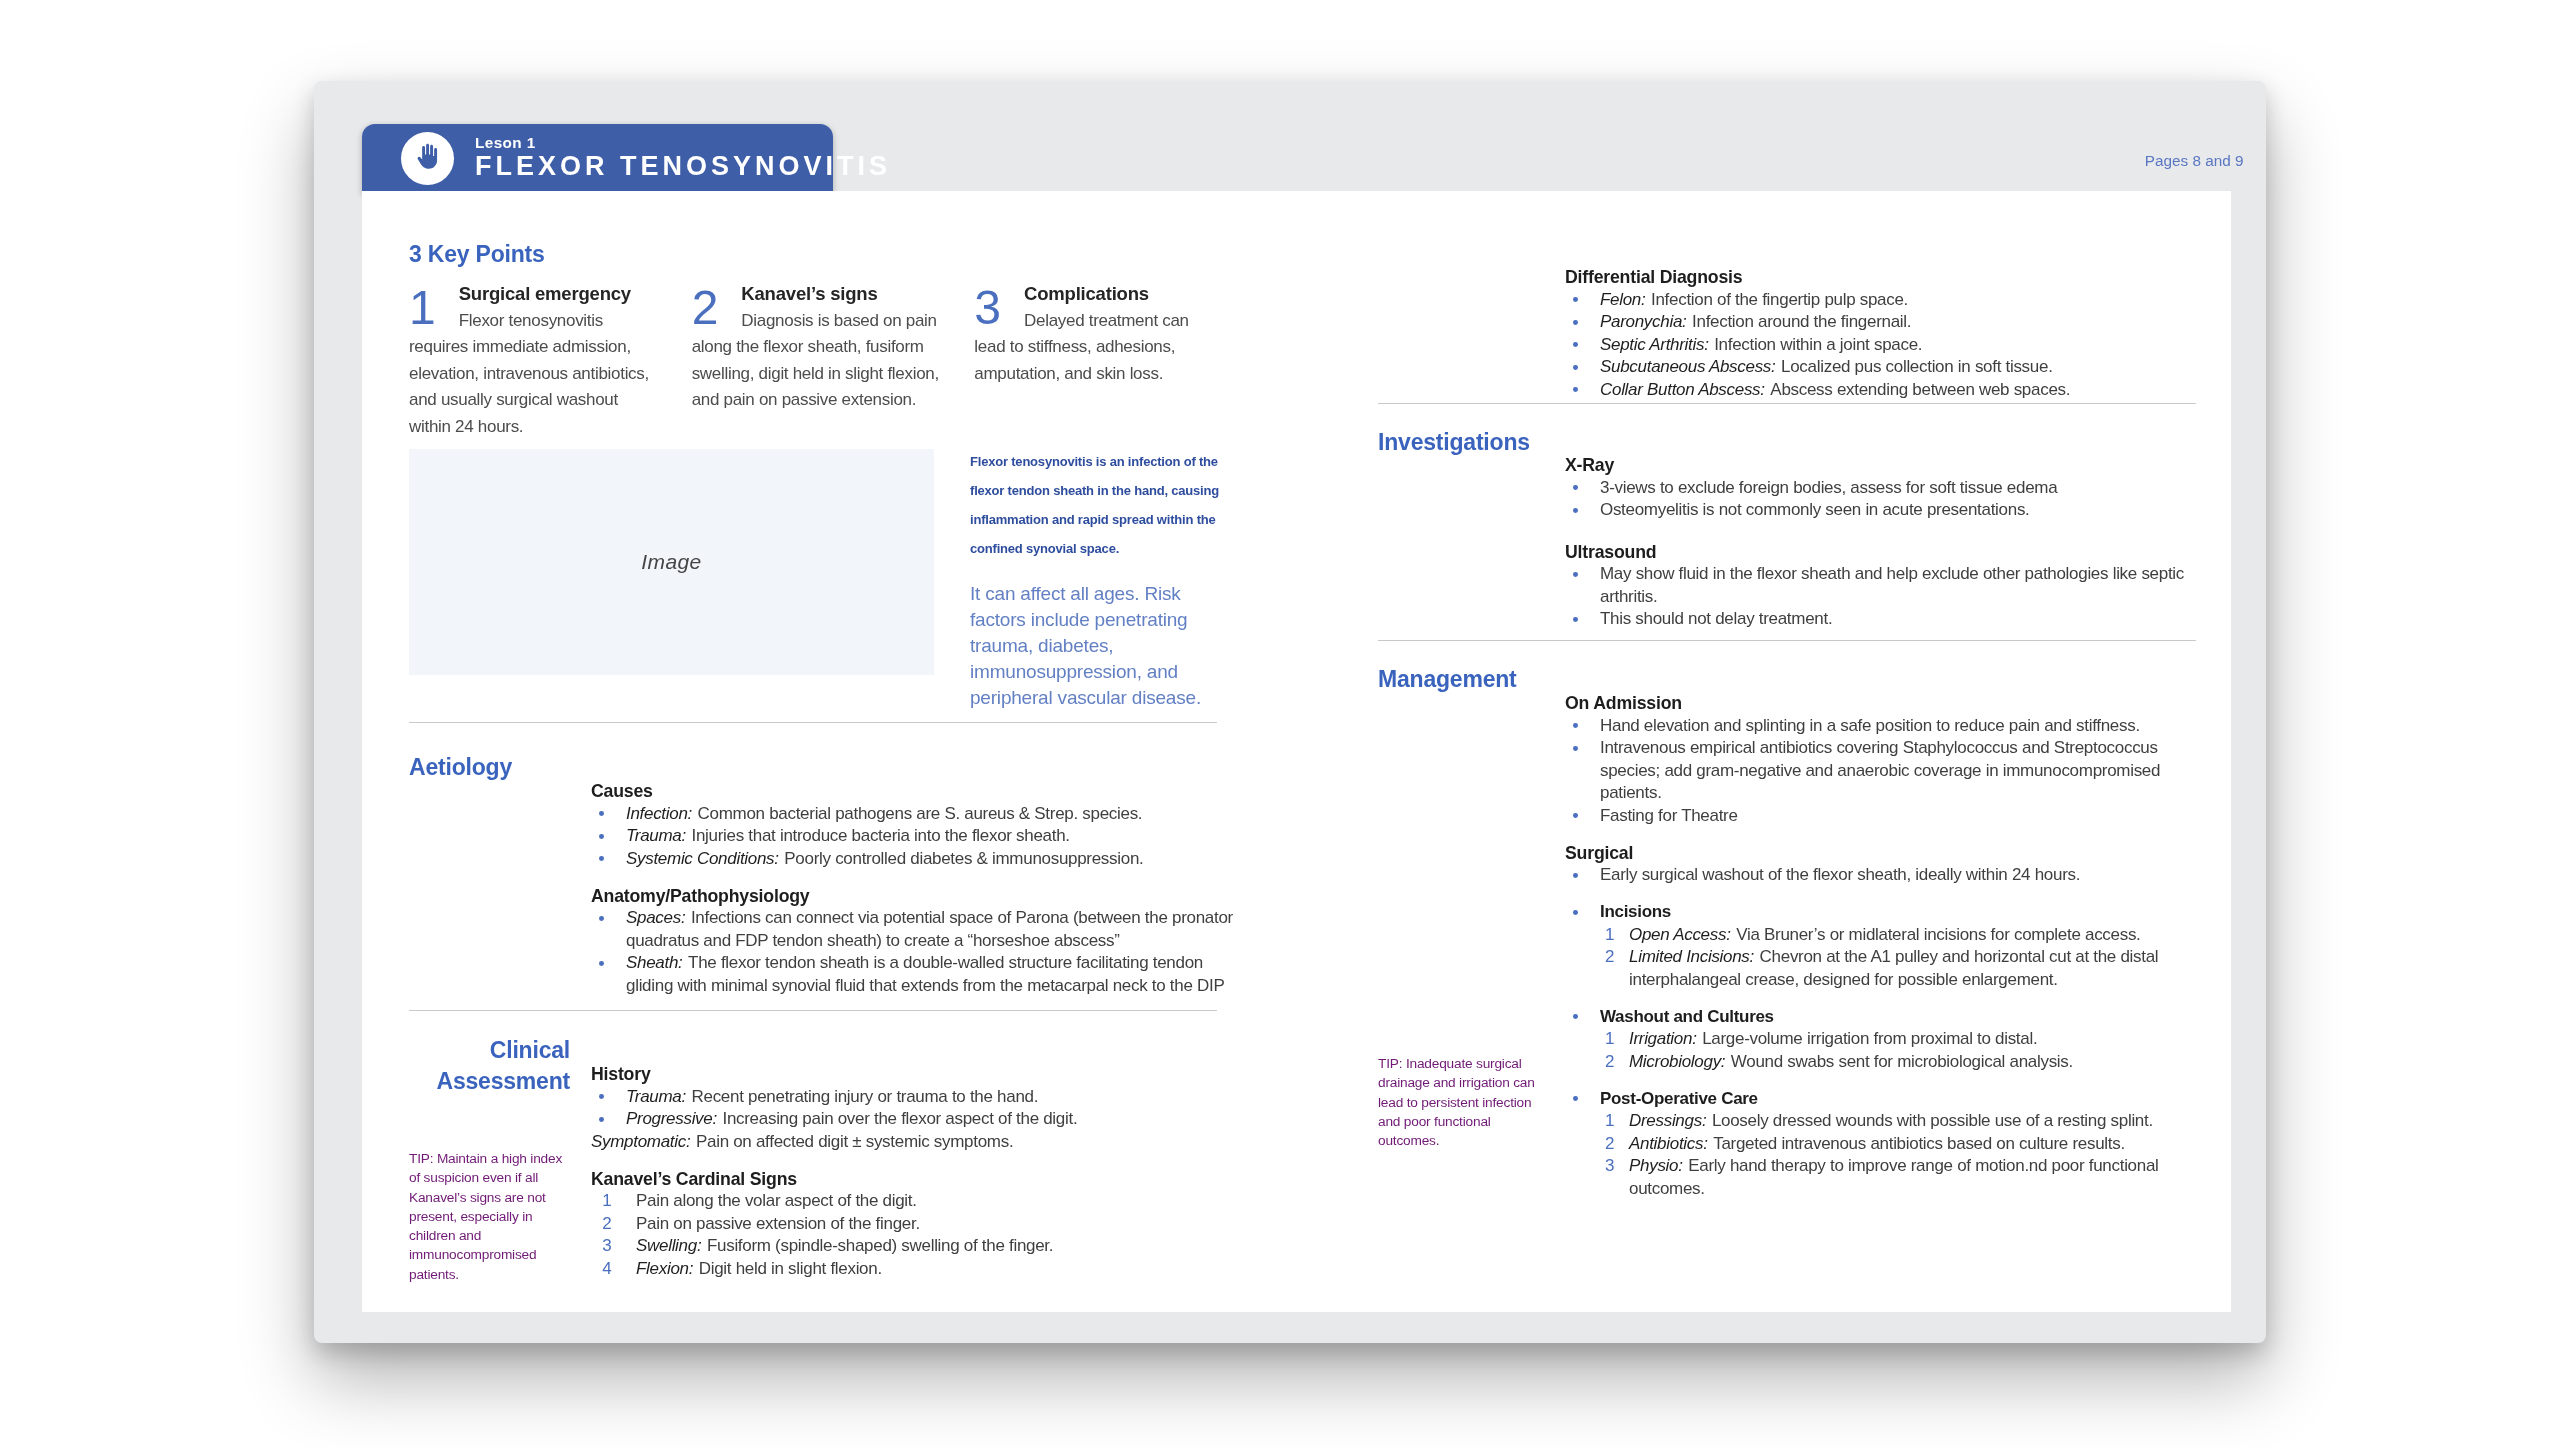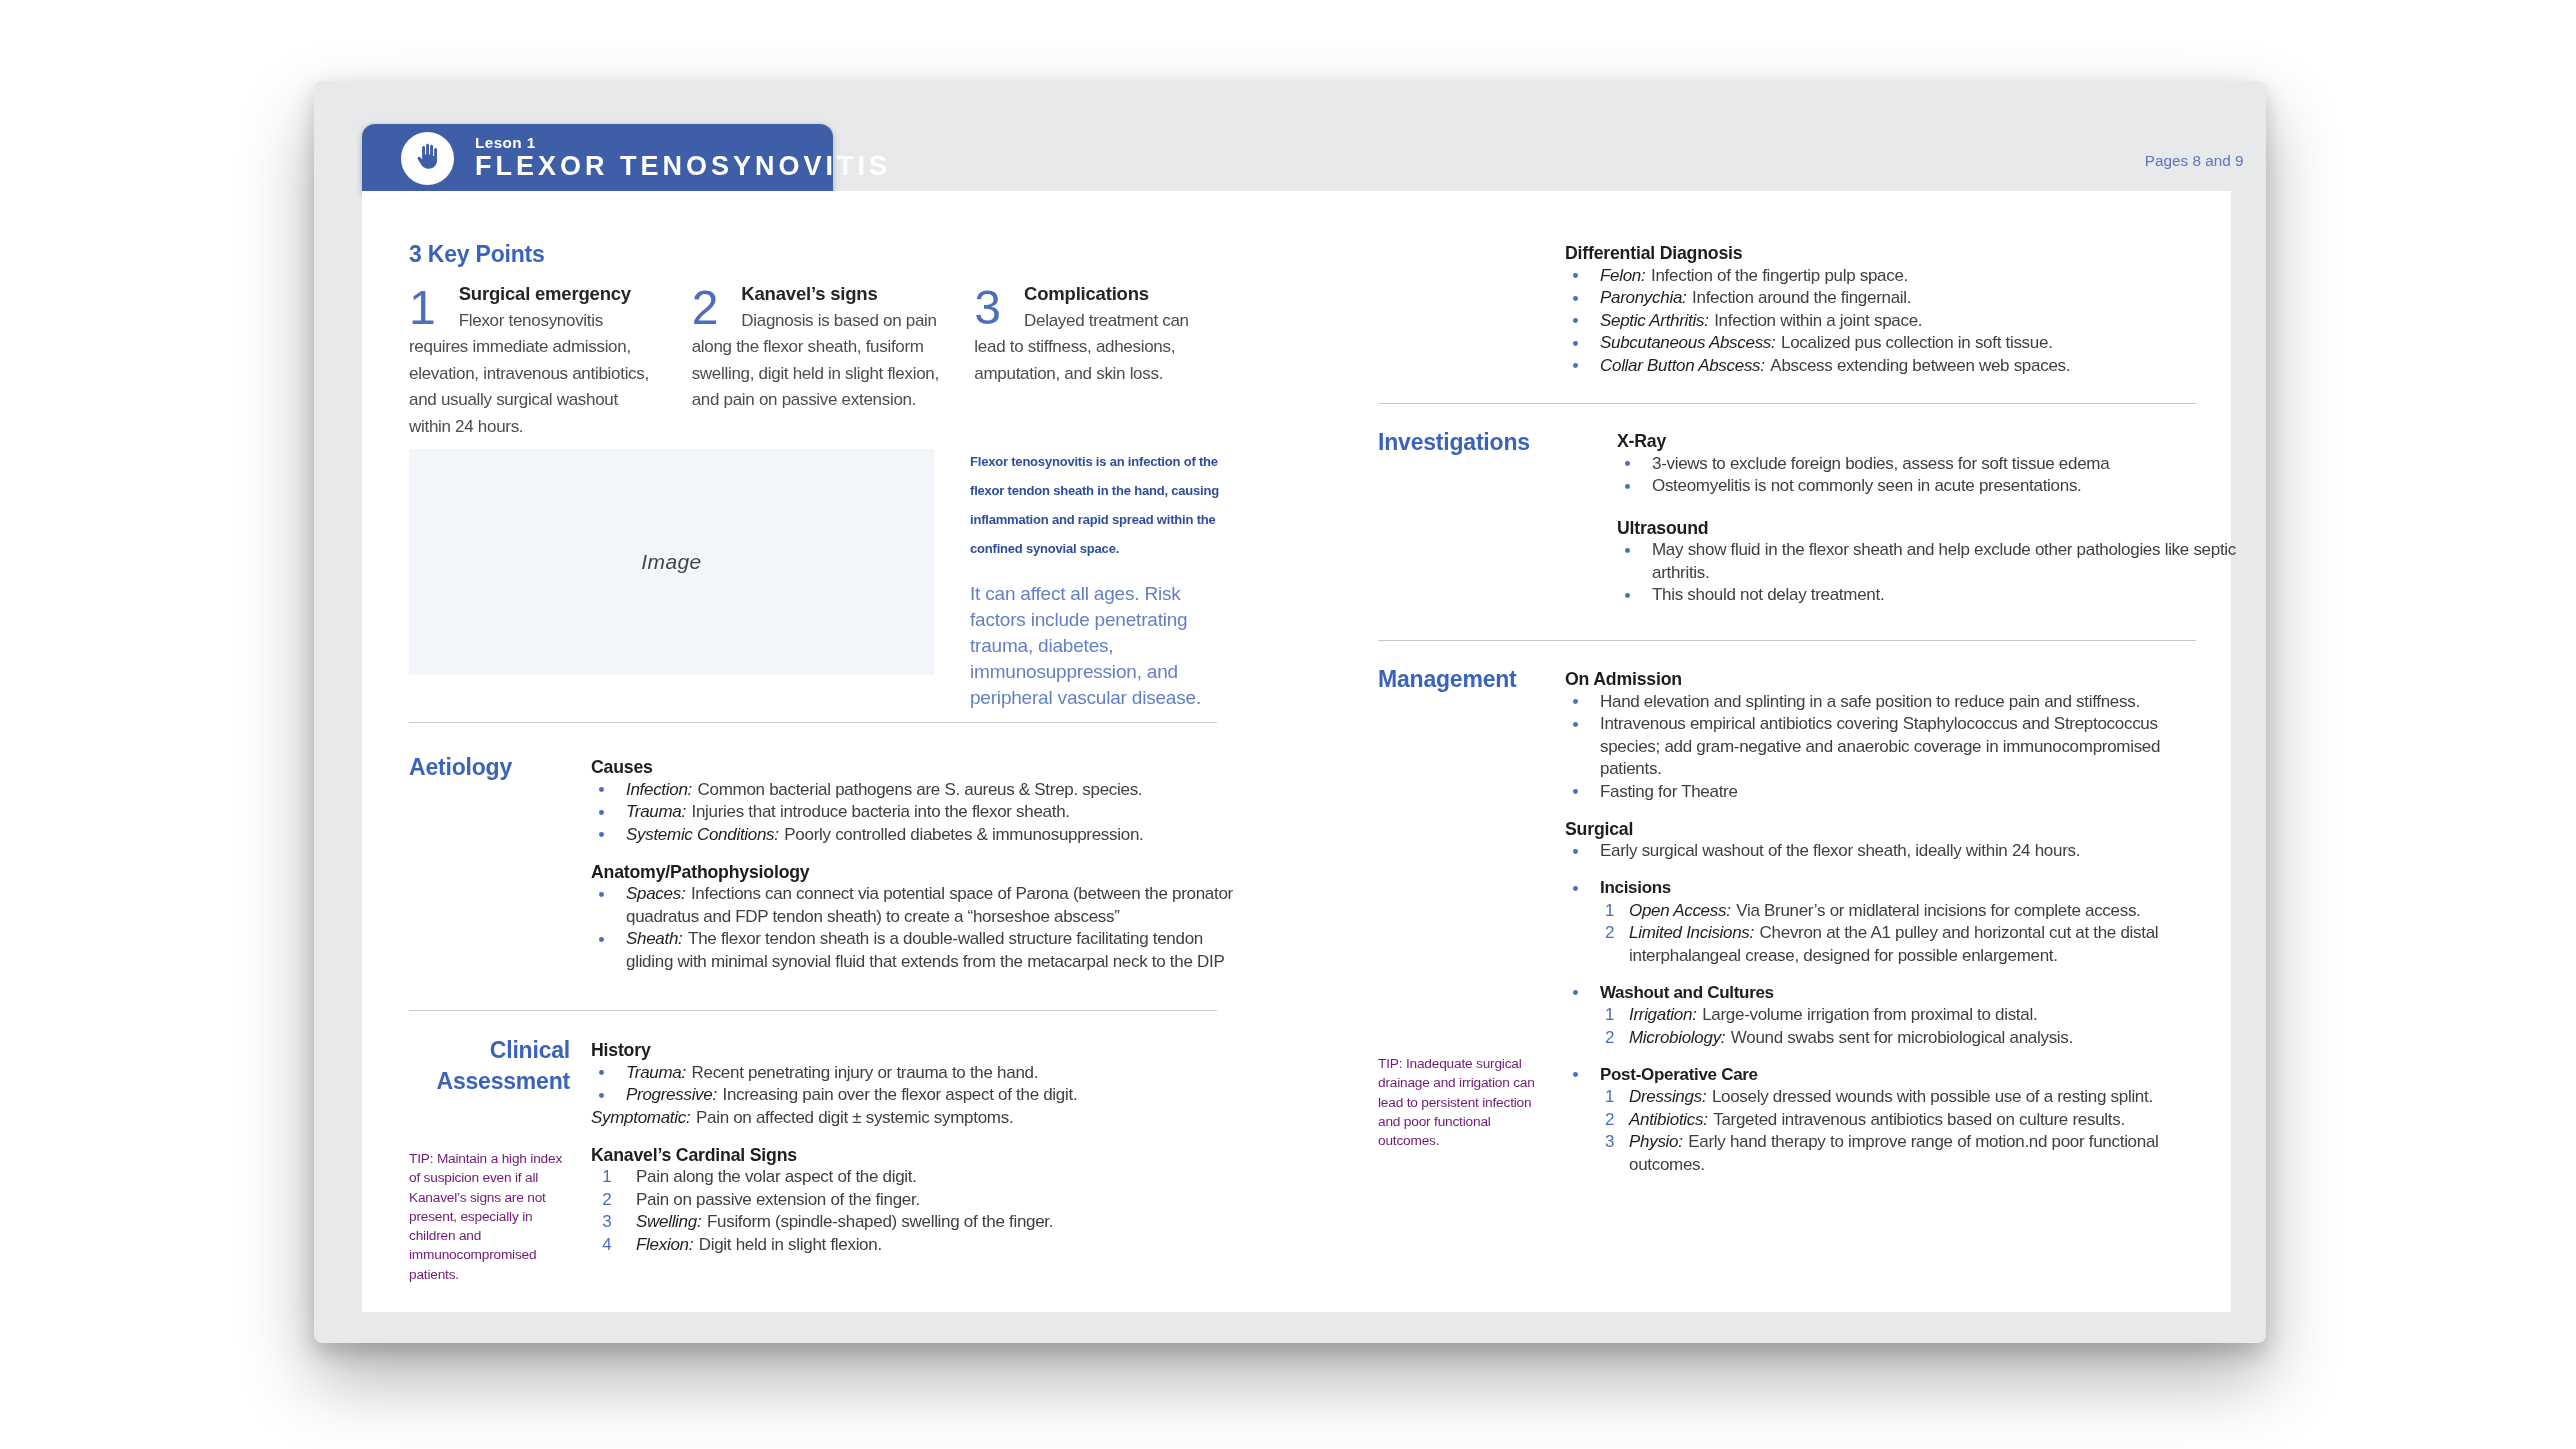--- a/index.html
+++ b/index.html
@@ -21,21 +21,21 @@
   .hand-circle{width:53px;height:53px;border-radius:50%;background:#ffffff;margin-left:39px;
     display:flex;align-items:center;justify-content:center;flex:0 0 auto;}
   .banner-text{margin-left:21px;color:#fff;}
   .banner-lesson{font-size:15.3px;font-weight:700;letter-spacing:0.4px;line-height:17.7px;}
   .banner-title{font-size:27px;font-weight:700;letter-spacing:4px;line-height:31px;white-space:nowrap;}
 
   .pages-label{position:absolute;right:22.5px;top:71px;font-size:15.3px;color:#5b76c3;}
 
   
   .h-blue{font-size:23px;font-weight:700;color:#3a63bd;line-height:31px;letter-spacing:-0.2px;text-align:right;}
-  .subhead{font-size:17.7px;font-weight:700;color:#1d1d1d;line-height:22.5px;letter-spacing:-0.2px;}
+  .subhead{font-size:17.7px;font-weight:700;color:#1d1d1d;line-height:22.5px;letter-spacing:-0.2px;margin-top:24px;}
   .body-txt{font-size:17px;color:#3f3f3f;line-height:22.5px;letter-spacing:-0.3px;}
 
   .li{position:relative;padding-left:35px;font-size:17px;color:#3f3f3f;line-height:22.5px;letter-spacing:-0.3px;}
   .li::before{content:"";position:absolute;left:8px;top:8.9px;width:4.8px;height:4.8px;border-radius:50%;background:#4a6fbe;}
   .li.head{font-weight:700;color:#1d1d1d;}
   .ni{position:relative;padding-left:64px;font-size:17px;color:#3f3f3f;line-height:22.5px;letter-spacing:-0.3px;}
   .ni .num{position:absolute;left:40px;color:#4a6fbe;}
   .kn{position:relative;padding-left:45px;font-size:17px;color:#3f3f3f;line-height:22.5px;letter-spacing:-0.3px;}
   .kn .num{position:absolute;left:11.3px;color:#4a6fbe;}
   .it{font-style:italic;color:#1f1f1f;margin-right:5.6px;}
@@ -68,21 +68,21 @@
   
   .gut-aetiology{position:absolute;left:47px;top:561px;}
   .gut-clinical{position:absolute;left:47px;top:844px;width:161px;}
   .gut-investigations{position:absolute;left:1016px;top:236px;}
   .gut-management{position:absolute;left:1016px;top:473px;}
 
   
   .aet-content{position:absolute;left:229px;top:565px;width:644px;}
   .cli-content{position:absolute;left:229px;top:848px;width:644px;}
   .diff-content{position:absolute;left:1203px;top:51px;width:636px;}
-  .inv-content{position:absolute;left:1255px;top:239px;width:636px;}
+  .inv-content{position:absolute;left:1203px;top:239px;width:636px;}
   .mgmt-content{position:absolute;left:1203px;top:477px;width:636px;}
 
   .tip{font-size:13.7px;line-height:19.3px;color:#701a75;letter-spacing:-0.2px;}
   .tip-left{position:absolute;left:47px;top:958px;width:155px;}
   .tip-right{position:absolute;left:1016px;top:863px;width:158px;}
 </style>
 </head>
 <body>
 
 <div class="stage">

